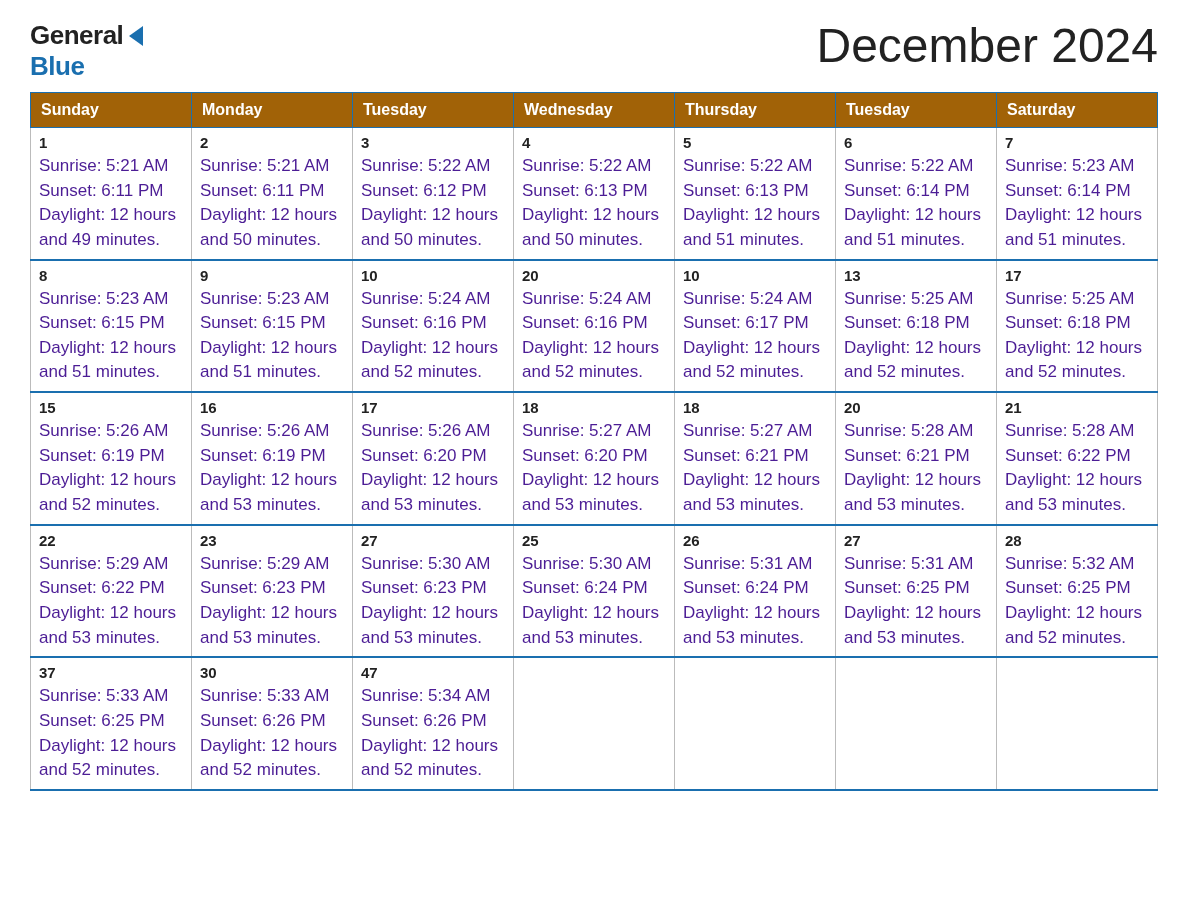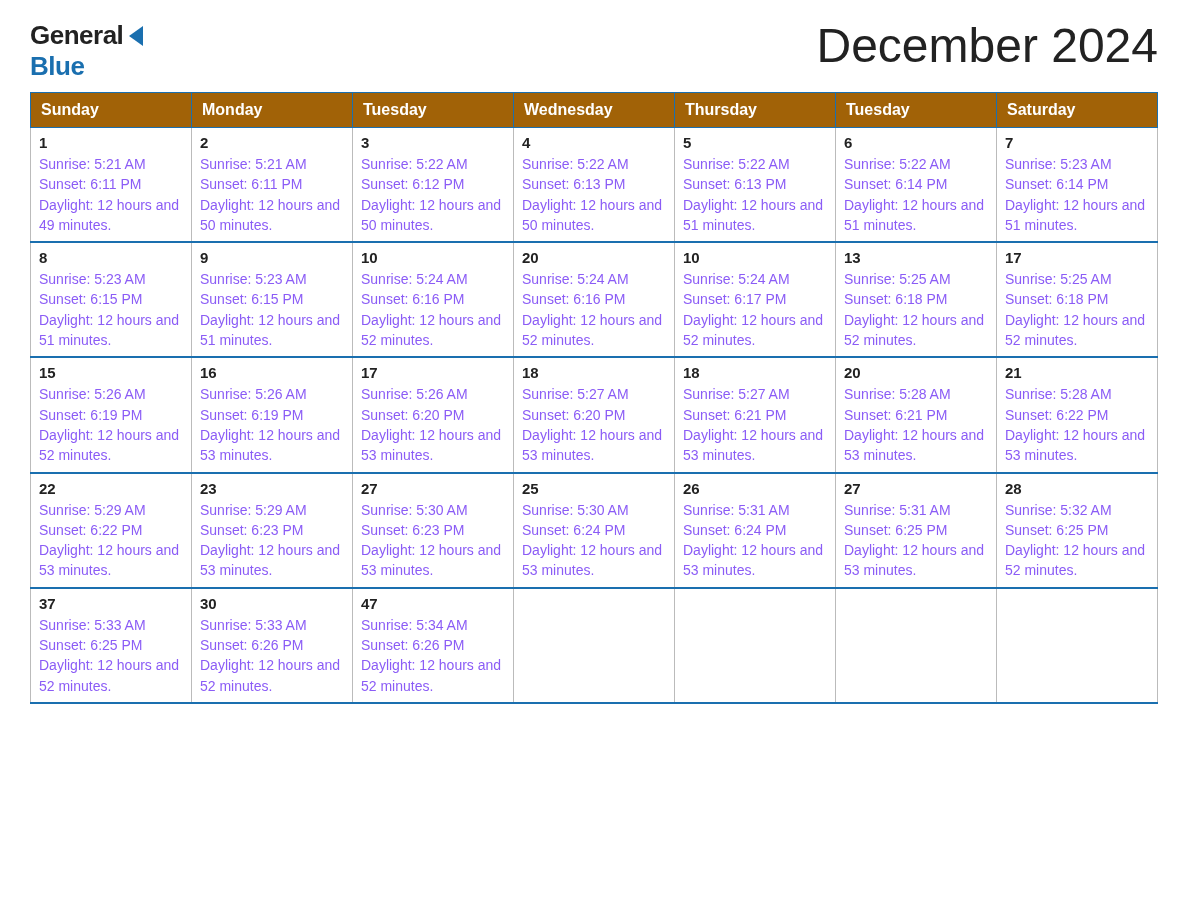--- a/index.html
+++ b/index.html
@@ -82,23 +82,23 @@
       width: 14.28%;
       height: 100px;
     }
     .day-num {
       font-size: 15px;
       font-weight: bold;
       display: block;
       margin-bottom: 3px;
     }
     .day-info {
-      font-size: 14px;
+      font-size: 17px;
       line-height: 1.45;
-      color: #8b5cf6;
+      color: #4c1d95;
     }
     tbody tr {
       border-bottom: 2px solid #1a6faf;
     }
     tbody td.empty {
       background: #fff;
     }
   </style>
 </head>
 <body>

